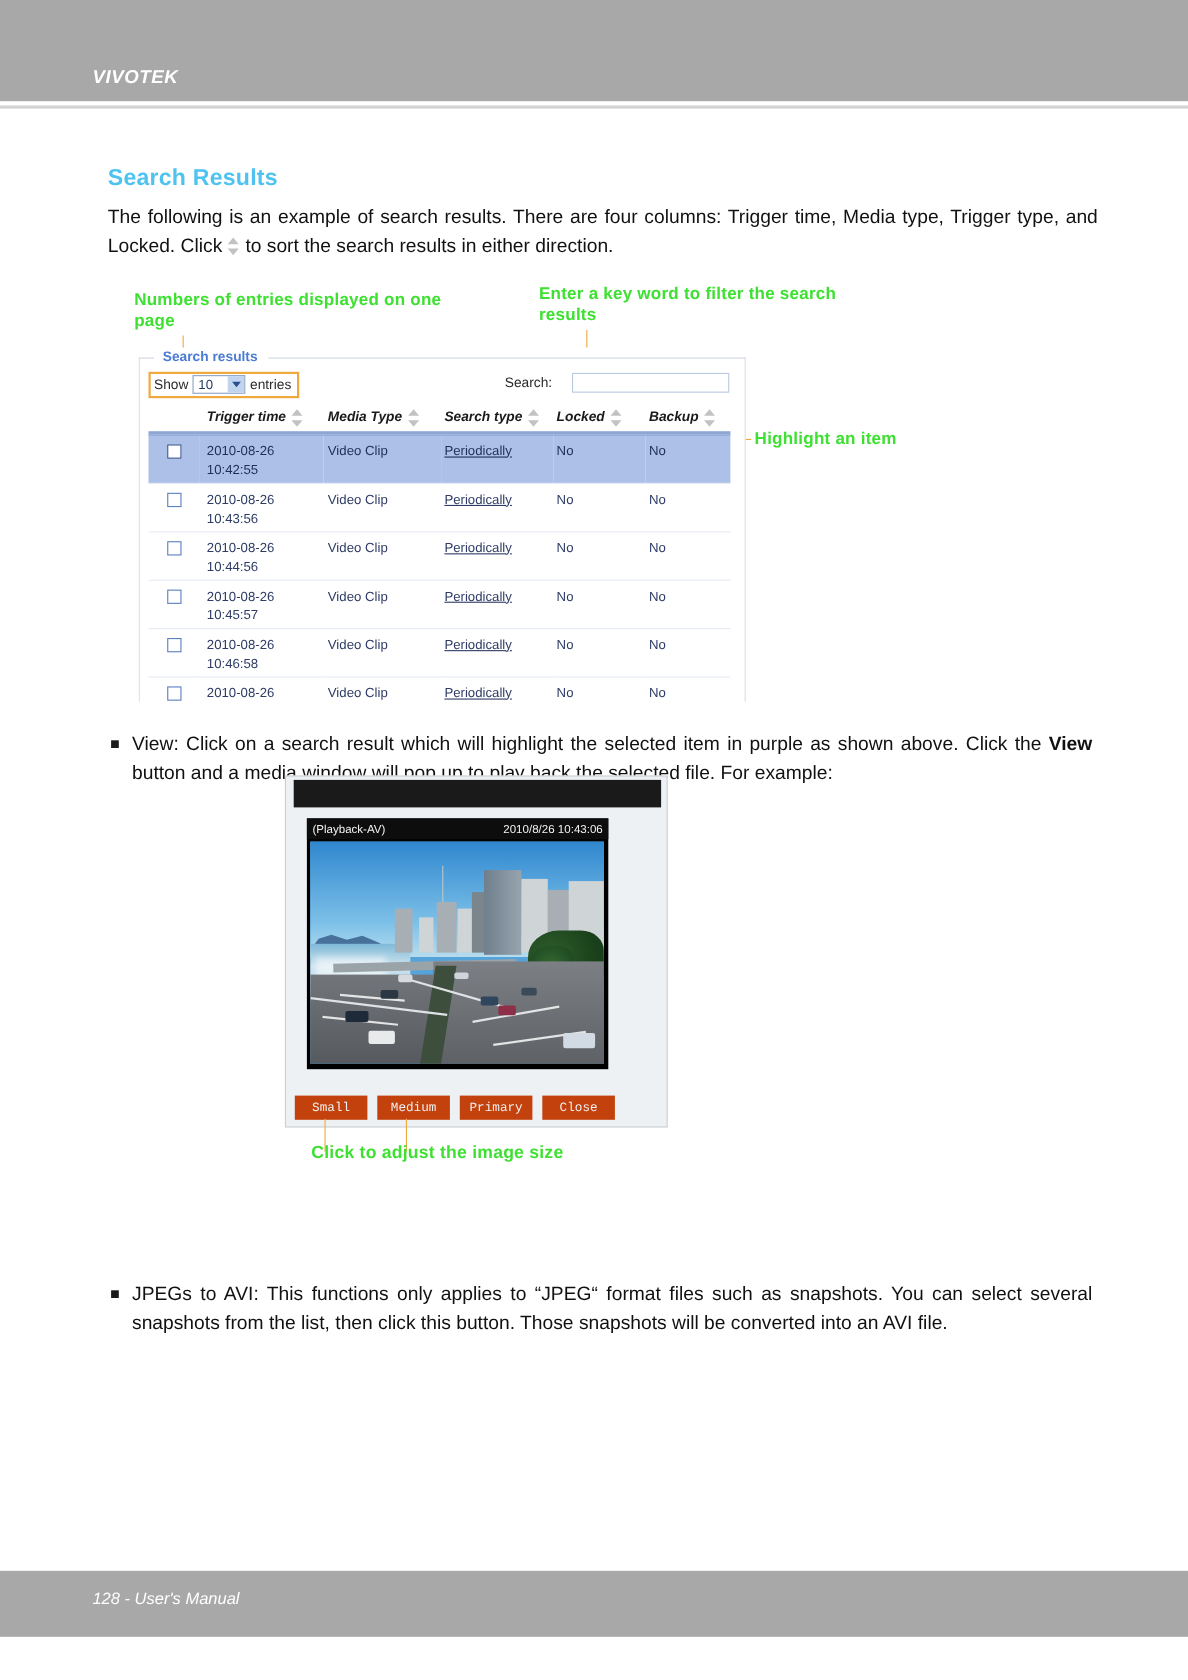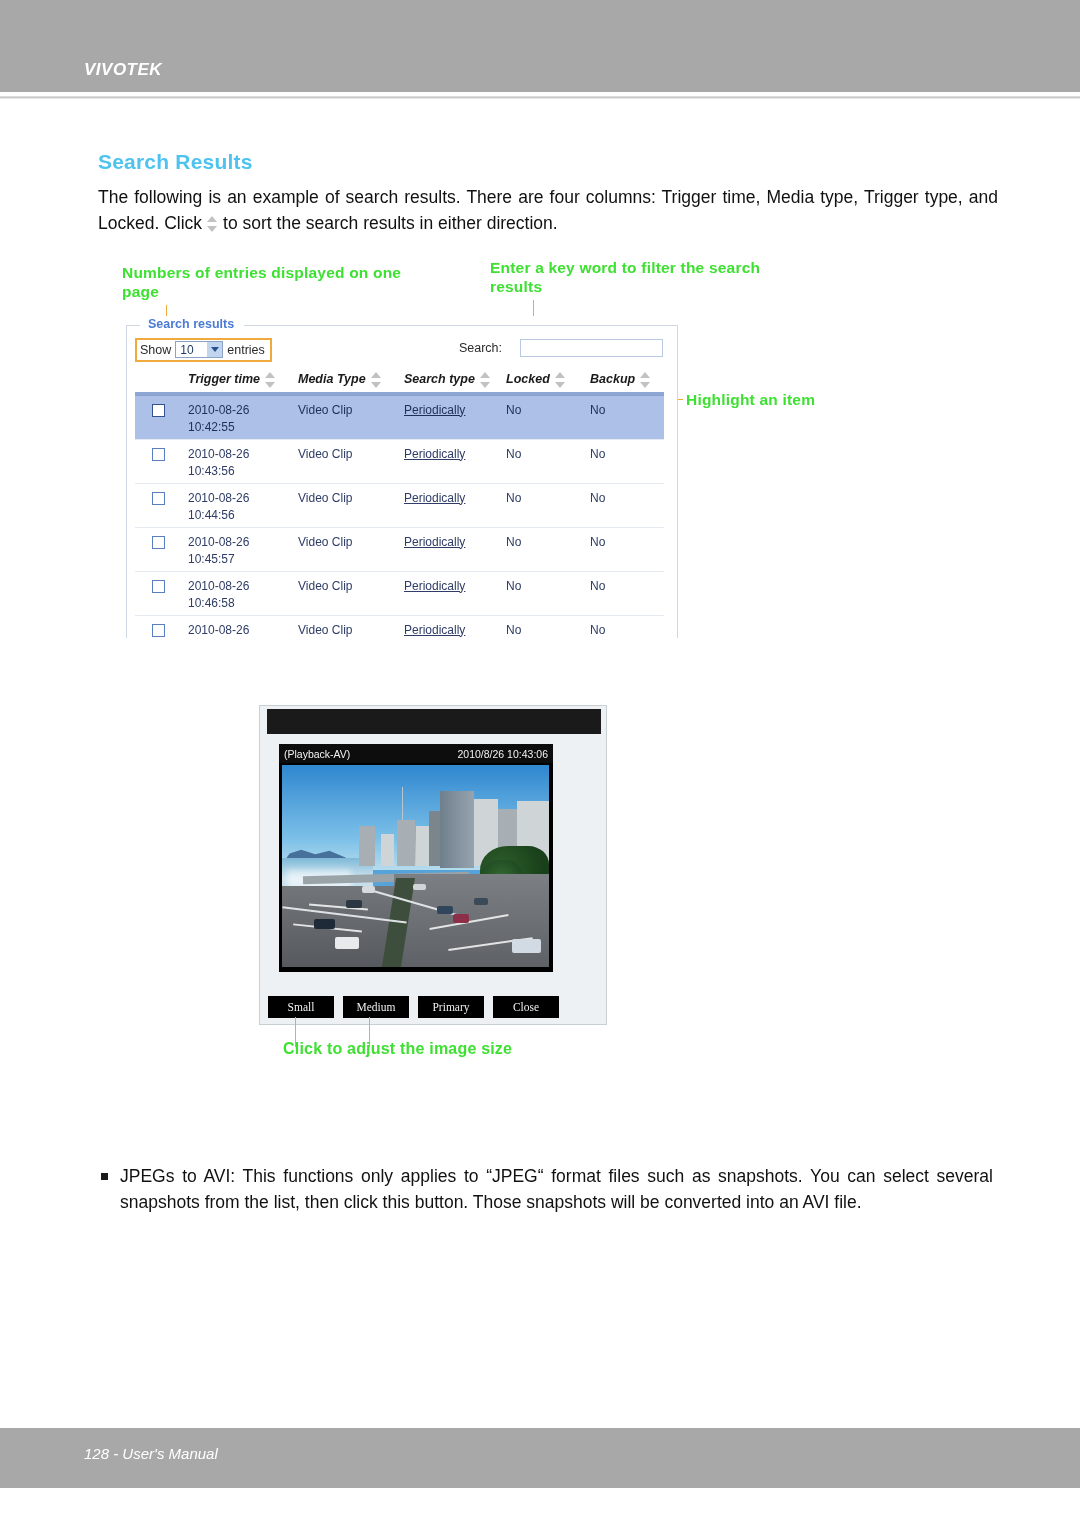--- a/index.html
+++ b/index.html
@@ -429,30 +429,30 @@
   }
 
   .player-buttons {
     position: absolute;
     left: 8px; bottom: 6px;
     width: 332px;
     display: flex;
     gap: 9px;
   }
   .pbtn {
-    background: #000000;
+    background: #c2410c;
     color: #f0f0f0;
     font-size: 11.5px;
     width: 66px;
     height: 22px;
     display: flex;
     align-items: center;
     justify-content: center;
     border: none;
-    font-family: Liberation Serif, serif;
+    font-family: Liberation Mono, monospace;
   }
 </style>
 </head>
 <body>
 
 <div class="topbar">
   <div class="topbar-logo">VIVOTEK</div>
 </div>
 <div class="topbar-rule"></div>
 
@@ -609,20 +609,23 @@
           <td>Periodically</td>
           <td>No</td>
           <td>No</td>
         </tr>
       </tbody>
     </table>
   </div>
 </div>
 
 <div class="bullets">
+  <p class="bullet b-view">
+    <span>View: Click on a search result which will highlight the selected item in purple as shown above. Click the </span><b>View</b><span> button and a media window will pop up to play back the selected file. For example:</span>
+  </p>
   <p class="bullet b-jpeg">JPEGs to AVI: This functions only applies to “JPEG“ format files such as snapshots. You can select several snapshots from the list, then click this button. Those snapshots will be converted into an AVI file.</p>
 </div>
 
 <div class="player">
   <div class="player-titlebar"></div>
 
   <div class="player-stage">
     <div class="osd">
       <span>(Playback-AV)</span>
       <span>2010/8/26 10:43:06</span>

